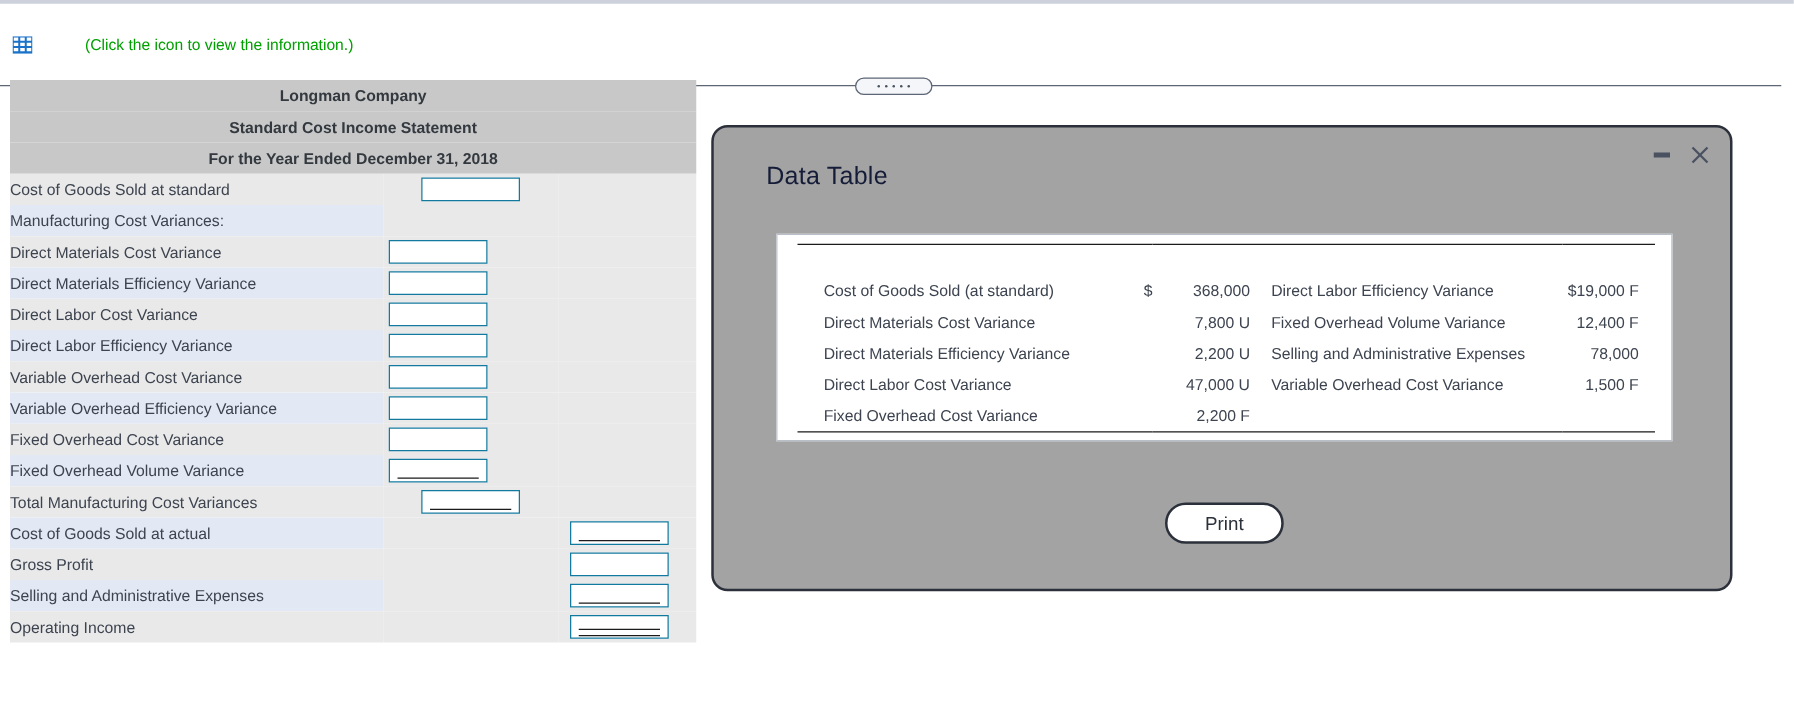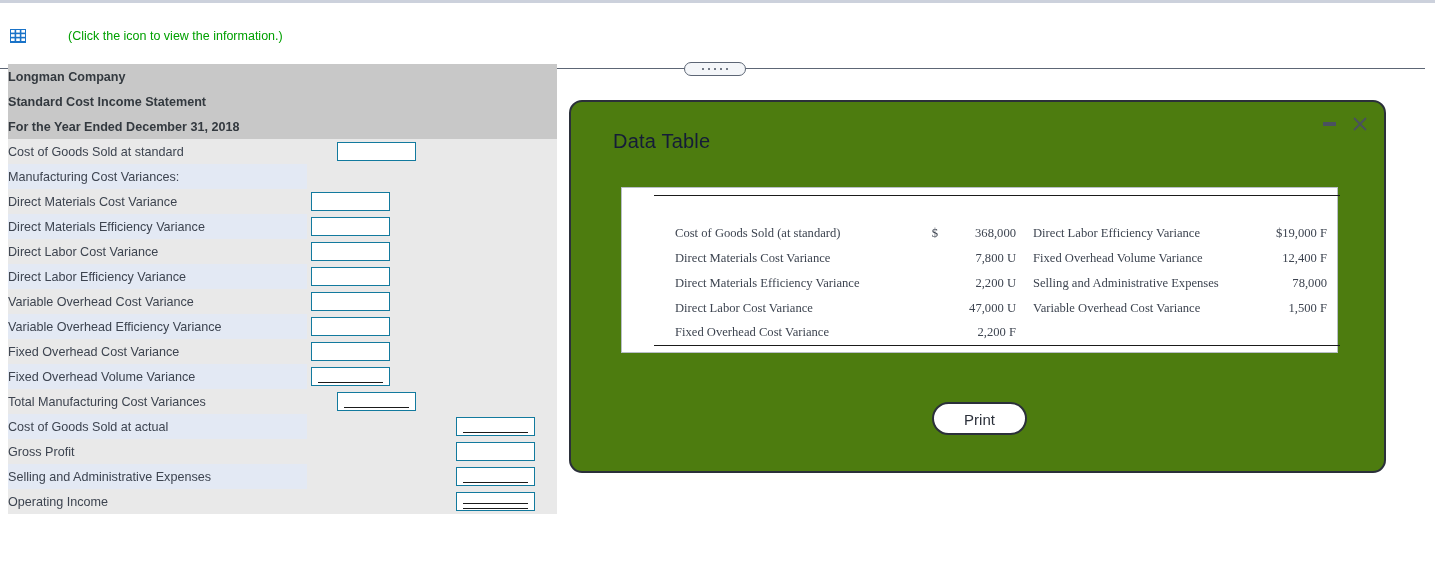--- a/index.html
+++ b/index.html
@@ -40,21 +40,21 @@
     position: absolute; left: 8px; top: 64px; width: 549px;
     border-collapse: collapse; table-layout: fixed;
     font-size: 12.6px;
   }
   #statement td { padding: 0; height: 25px; vertical-align: middle; }
   .c-label { width: 299px; }
   .c-mid   { width: 140px; }
   .c-right { width: 110px; }
 
   .hdr td {
-    background: #c8c8c8; font-weight: bold;
+    background: #c8c8c8; text-align: center; font-weight: bold;
     color: #33393f; height: 25px; font-size: 12.6px; margin-top: 33px;
   }
   .band-a td { background: #e3e9f4; }
   .band-b td { background: #e9e9e9; }
   .band-a .c-mid, .band-a .c-right,
   .band-b .c-mid, .band-b .c-right { background: #e9e9e9; }
   tr.lbl-gray .c-label { background: #e9e9e9; }
 
   .lab { padding-left: 8px; color: #3d4450; white-space: nowrap; }
   .ind1 { padding-left: 40px; }
@@ -72,37 +72,37 @@
     height: 1.4px; background: #1b1b1b;
   }
   .u2::after {
     content: ""; position: absolute; left: 6px; right: 6px; bottom: 1px;
     height: 4px; border-top: 1.4px solid #1b1b1b; border-bottom: 1.4px solid #1b1b1b;
   }
 
   
   #dialog {
     position: absolute; left: 569px; top: 100px; width: 817px; height: 373px;
-    background: #4d7c0f; border: 2.2px solid #2b303a; border-radius: 13px;
+    background: #a3a3a3; border: 2.2px solid #2b303a; border-radius: 13px;
   }
   #dlg-title {
     position: absolute; left: 42px; top: 28px;
     font-size: 20px; color: #151c38; letter-spacing: .2px;
   }
   .winbtns { position: absolute; right: 16px; top: 14px; display: flex; align-items: center; gap: 16px; }
   .min-ico { width: 13px; height: 4px; background: #4a5160; display: block; }
   .close-ico { width: 16px; height: 16px; display: block; }
 
   #dt-box {
     position: absolute; left: 50px; top: 85px; width: 717px; height: 166px;
     border: 1px solid #b9bfc8; background: #fff;
   }
   #dt-table {
-    position: absolute; left: 32px; top: 7px; width: 686px;
-    border-collapse: collapse; font-size: 12.6px; color: #3d4450; font-family: Liberation Serif, serif;
+    position: absolute; left: 16px; top: 7px; width: 686px;
+    border-collapse: collapse; font-size: 12.6px; color: #3d4450;
   }
   #dt-table td { padding: 0 0; height: 25px; vertical-align: middle; white-space: nowrap; }
   #dt-table tr.rule-top td { border-top: 1.6px solid #1b1b1b; }
   #dt-table tr.rule-bot td { border-bottom: 1.6px solid #1b1b1b; }
   .d-name1 { width: 250px; padding-left: 21px !important; }
   .d-cur   { width: 34px; text-align: right; }
   .d-amt1  { width: 78px; text-align: right; }
   .d-name2 { width: 250px; padding-left: 17px !important; }
   .d-amt2  { text-align: right; padding-right: 13px !important; }
   .spacer-row td { height: 7px; border: none; }

